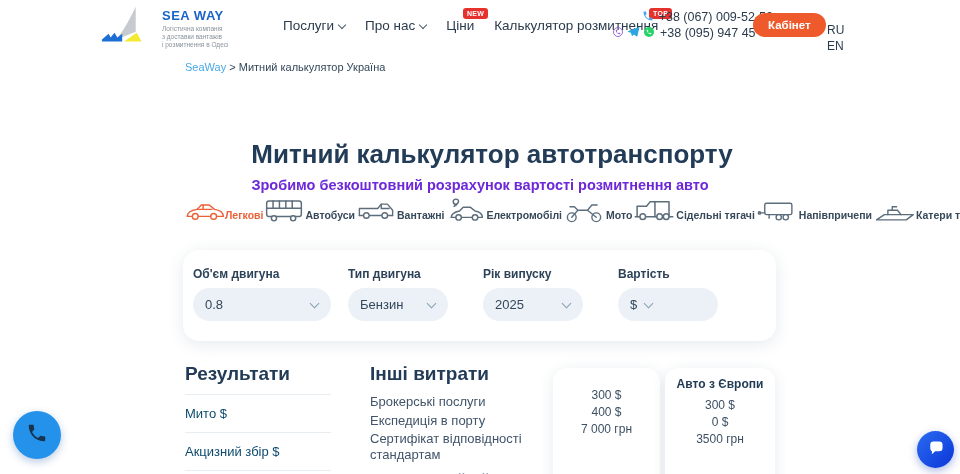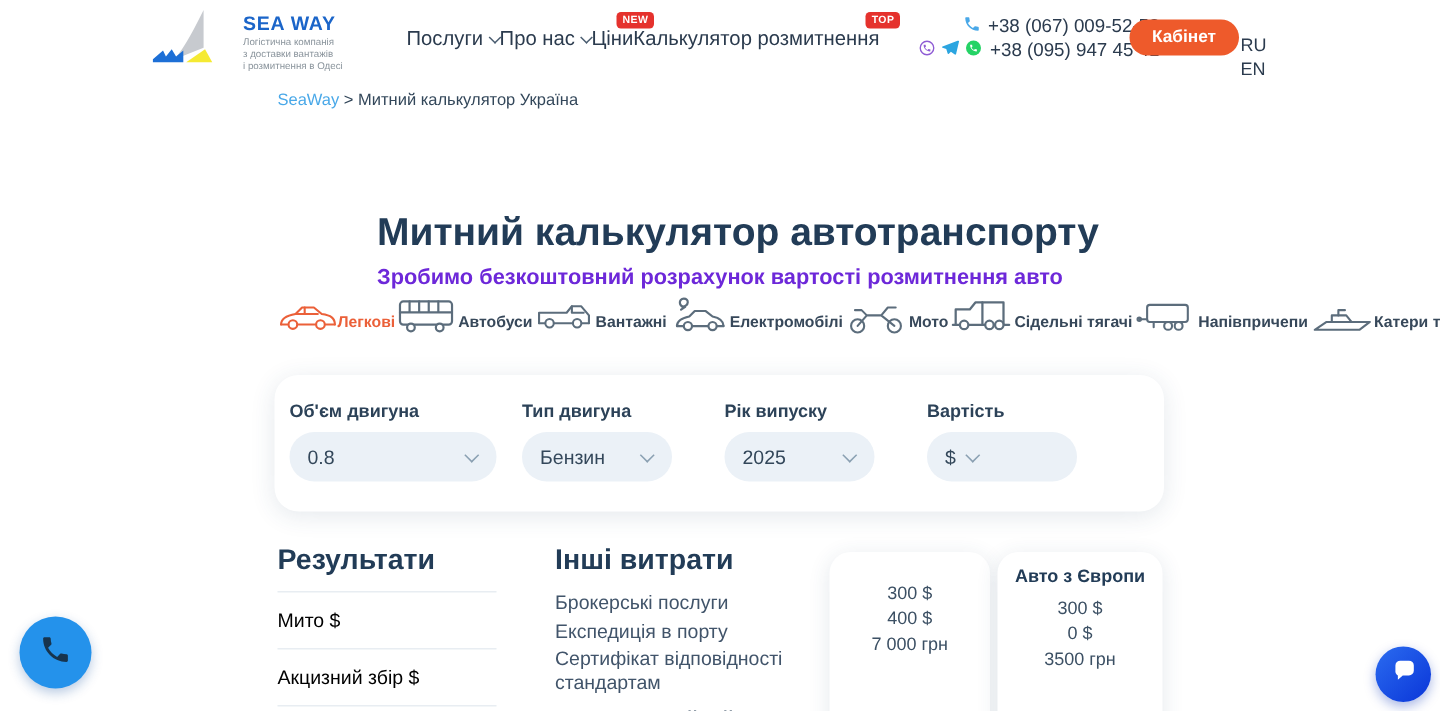--- a/index.html
+++ b/index.html
@@ -4,21 +4,21 @@
 <style>
   html,body{margin:0;padding:0}
   body{width:960px;height:474px;position:relative;overflow:hidden;background:#fff;
        font-family:"Liberation Sans","DejaVu Sans",sans-serif;color:#253c52}
   
   .header{position:absolute;left:0;top:0;width:960px;height:52px;background:#fff}
   .logo{position:absolute;left:100px;top:4px;display:flex;align-items:center;cursor:pointer}
   .brand-text{margin-left:6px}
   .brand-name{font-size:13px;font-weight:bold;color:#1b65c9;letter-spacing:.5px}
   .brand-tagline{font-size:6.5px;color:#8a949c;line-height:8px;margin-top:2px;white-space:pre-line}
-  .nav{position:absolute;left:271px;top:0;height:50px;display:flex;align-items:center;}
+  .nav{position:absolute;left:283px;top:0;height:50px;display:flex;align-items:center;gap:20px}
   .nav-item{font-size:13.5px;color:#2b3b4e;cursor:pointer;position:relative;white-space:nowrap}
   .chev{display:inline-block;width:5px;height:5px;border-right:1.5px solid #4a5d70;
         border-bottom:1.5px solid #4a5d70;transform:rotate(45deg);margin-left:5px;vertical-align:2px}
   .badge{position:absolute;top:-10px;right:-14px;background:#e5322d;color:#fff;font-size:7px;
          font-weight:bold;padding:2px 4px;border-radius:3px;letter-spacing:.3px}
   .contacts{position:absolute;left:612px;top:9px;font-size:12.5px;color:#2b3b4e}
   .contact-row{display:flex;align-items:center;justify-content:flex-end;height:16px;gap:5px}
   .msgr{display:flex;gap:3px;align-items:center}
   .phone-num{cursor:pointer;white-space:nowrap}
   .cabinet-btn{position:absolute;left:753px;top:13px;background:#ee5a2b;color:#fff;font-size:11.5px;
@@ -47,21 +47,21 @@
   .field{position:absolute;top:17px}
   .field-label{font-size:12px;font-weight:bold;color:#2c4258;margin-bottom:7px}
   .pill{height:33px;background:#ebf1f7;border-radius:17px;display:flex;align-items:center;
         padding:0 12px;font-size:13px;color:#33475a;cursor:pointer;position:relative}
   .pill .schev{width:6px;height:6px;border-right:1.5px solid #8aa0b2;border-bottom:1.5px solid #8aa0b2;
         transform:rotate(45deg);position:absolute;right:13px;top:12px}
   .pill .schev.inline{position:static;margin-left:8px;margin-top:-3px}
   
   .sect-title{font-size:19px;font-weight:bold;color:#223c57;margin:0 0 9px 0}
   .results{position:absolute;left:185px;top:363px;width:146px}
-  .res-row{border-top:1px solid #e8edf2;padding:11px 0;font-size:13px;color:#000000}
+  .res-row{border-top:1px solid #e8edf2;padding:11px 0;font-size:13px;color:#0c4a6e}
   .res-end{border-top:1px solid #e8edf2;height:0}
   .other{position:absolute;left:370px;top:363px;width:185px}
   .other-item{font-size:13px;color:#41546a;line-height:15.5px;margin-bottom:3px}
   .other-bold{font-size:13px;font-weight:bold;color:#2c4258;line-height:16px;margin-top:9px}
   .pcard{position:absolute;top:368px;background:#fff;border-radius:14px;
         box-shadow:0 3px 14px rgba(40,70,110,.12);text-align:center;height:130px}
   .pcard1{left:553px;width:107px;padding-top:19px}
   .pcard2{left:665px;width:110px;padding-top:9px}
   .pcard-title{font-size:12px;font-weight:bold;color:#223c57;margin-bottom:6px}
   .pcard-val{font-size:12px;color:#3c5064;line-height:17px}

